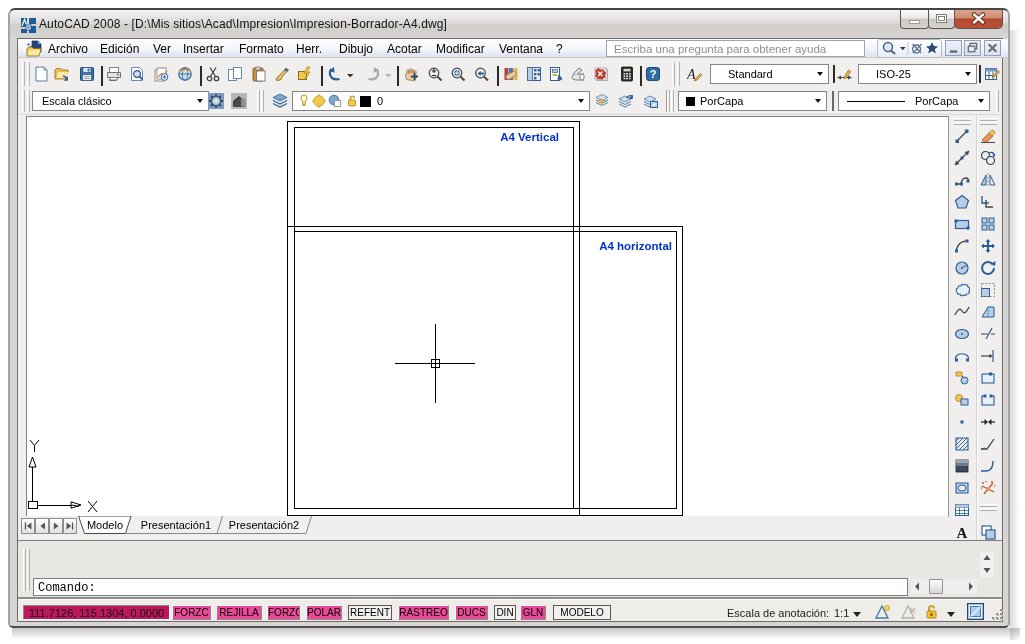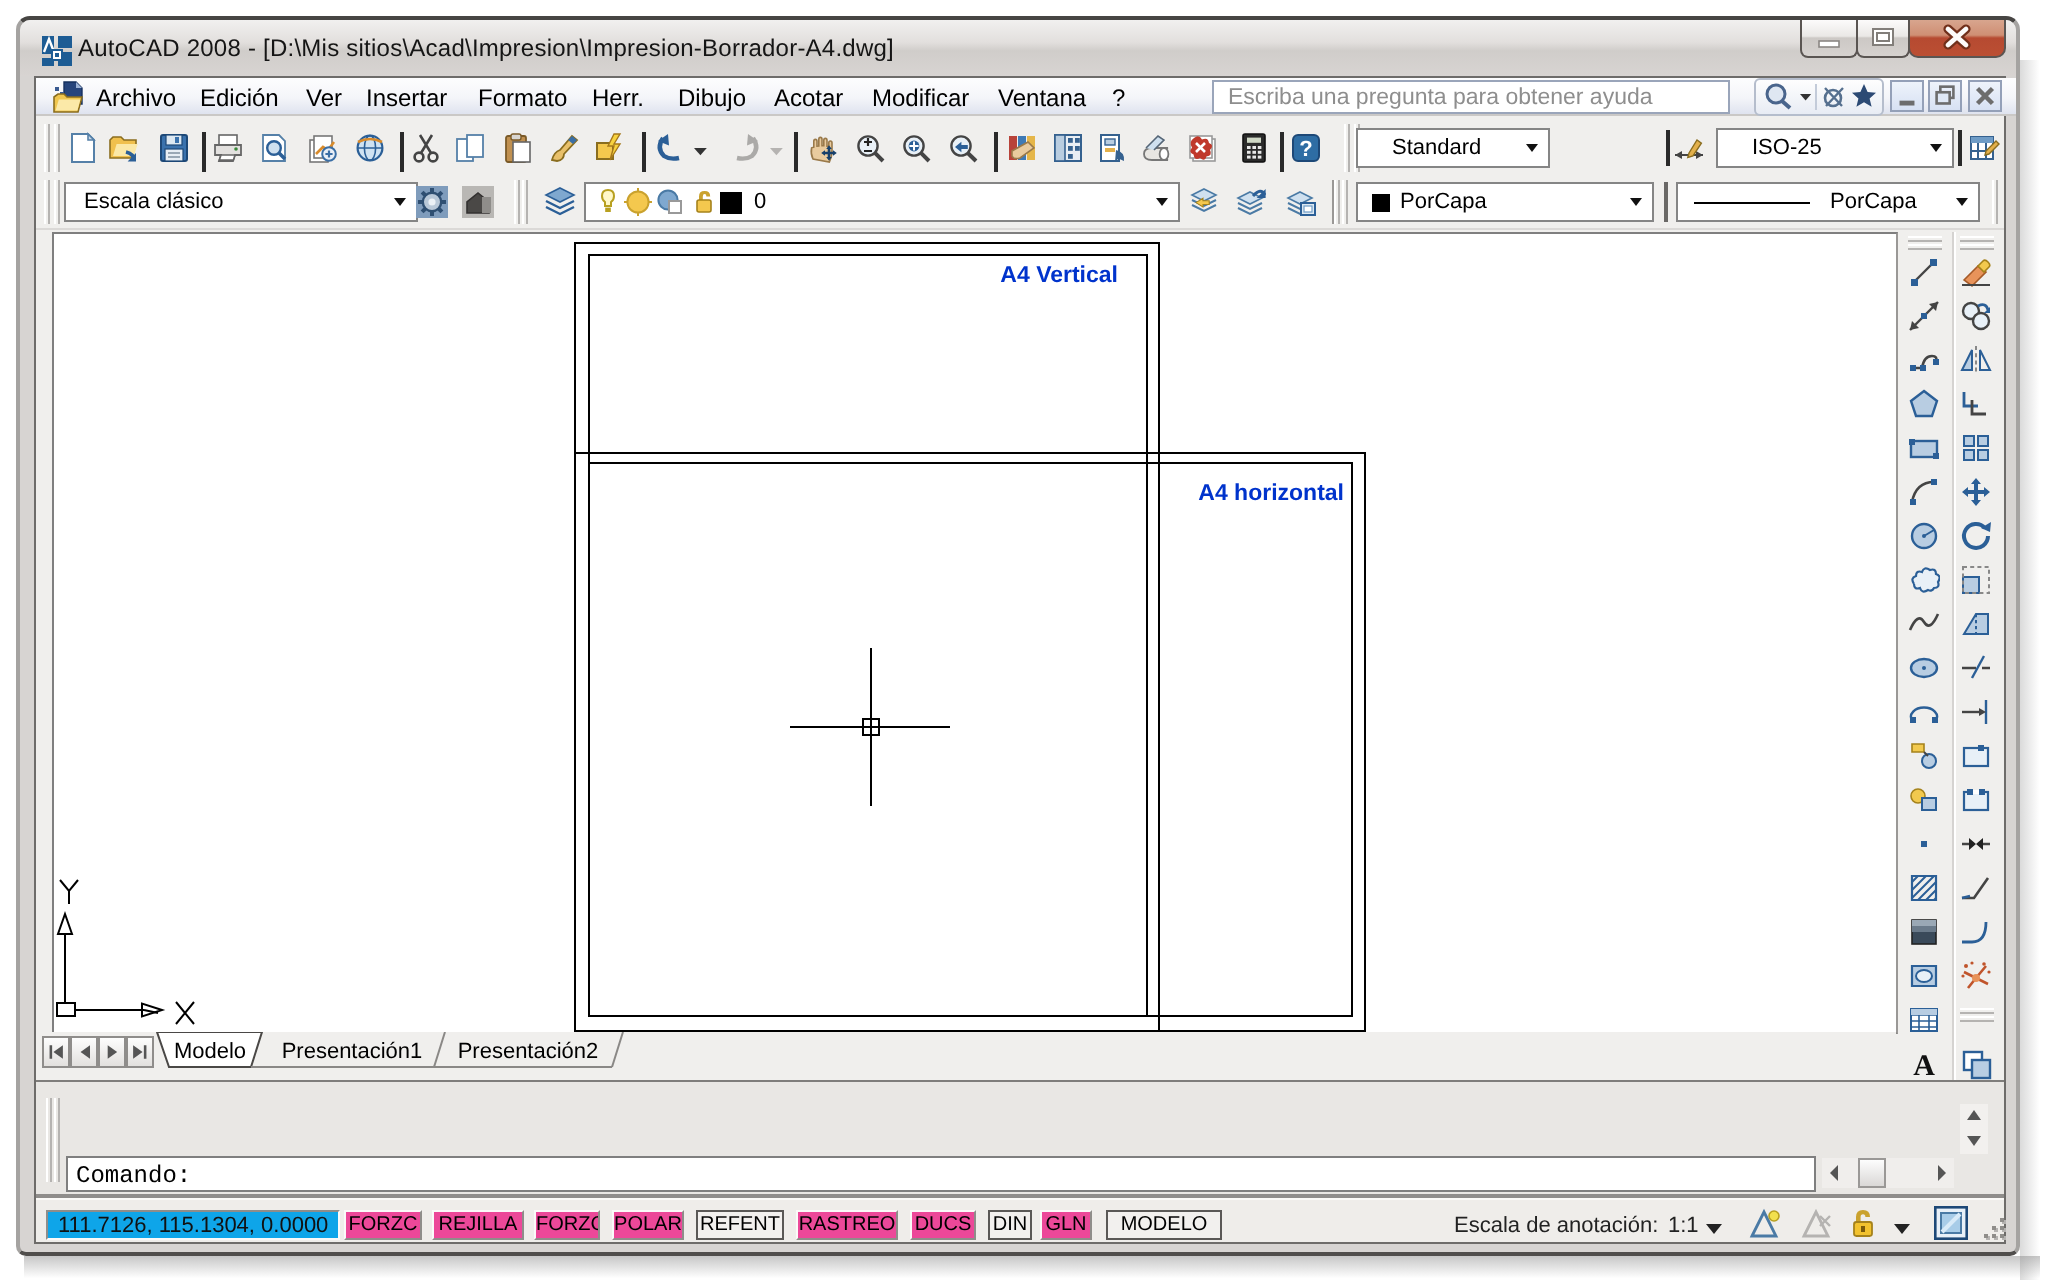--- a/index.html
+++ b/index.html
@@ -341,21 +341,21 @@
         </svg>
       </div>
 <div class="grip" style="left:654px;top:23px;height:24px"></div>
       <div class="grip" style="left:659px;top:23px;height:24px"></div>
 <div class="abs" style="left:669px;top:27px;width:16px;height:16px">
         <svg width="16" height="16" viewBox="0 0 16 16">
           <text x="0" y="13" font-family="Liberation Serif" font-size="14" font-style="italic" fill="#222">A</text>
           <path d="M8.5 12.5 l5-5 1.5 1.5 -5 5 -2.5 1 z" fill="#e3b04b" stroke="#8a6d1f" stroke-width=".7"></path>
         </svg>
       </div>
-<div class="combo" style="left:660px;top:25px;width:97px;height:20px">
+<div class="combo" style="left:692px;top:25px;width:119px;height:20px">
         <span style="position:absolute;left:17px;top:3px">Standard</span>
         <span class="arr"></span>
       </div>
 <div class="vsep" style="left:815px;top:26px;height:18px"></div>
 <div class="abs" style="left:818px;top:27px;width:17px;height:16px">
         <svg width="17" height="16" viewBox="0 0 16 16">
           <path d="M1 11.5 h14" stroke="#444" stroke-width="1"></path>
           <path d="M1 11.5 l3.5-2 v4 z M15 11.5 l-3.5-2 v4 z" fill="#444"></path>
           <path d="M8 10.5 l4-6.5 2.2 1.6 -4.2 6.4 -2.6 .7 z" fill="#e3b04b" stroke="#8a6d1f" stroke-width=".7"></path>
         </svg>
@@ -800,21 +800,21 @@
         </div>
 <div class="abs" style="left:893px;top:38px;width:66px;height:15px;background:#f0eeec">
           <svg width="66" height="15">
             <path d="M8 3.5 L4 7.5 L8 11.5 z" fill="#555"></path>
             <path d="M58 3.5 L62 7.5 L58 11.5 z" fill="#555"></path>
           </svg>
           <div class="abs" style="left:18px;top:0;width:14px;height:15px;background:linear-gradient(180deg,#fdfdfd,#dad8d6);border:1px solid #9a9896"></div>
         </div>
 </div>
 <div id="statusbar" class="abs">
-<div class="abs" style="left:5px;top:5px;width:147px;height:15px;border:1px solid;border-color:#8f8d8a #fbfaf9 #fbfaf9 #8f8d8a;background:#0ea5e9">
+<div class="abs" style="left:5px;top:5px;width:147px;height:15px;border:1px solid;border-color:#8f8d8a #fbfaf9 #fbfaf9 #8f8d8a;background:#be185d">
           <span style="position:absolute;left:5px;top:1px;color:#111;white-space:nowrap;font-size:11px">111.7126,  115.1304, 0.0000</span>
         </div>
 <div class="sbtn raised" style="left:154px;width:39px;line-height:13px">FORZC</div>
 <div class="sbtn raised" style="left:198px;width:46px;line-height:13px">REJILLA</div>
 <div class="sbtn raised" style="left:249px;width:33px;line-height:13px">FORZC</div>
 <div class="sbtn raised" style="left:288px;width:36px;line-height:13px">POLAR</div>
 <div class="sbtn outlined" style="left:330px;width:44px;line-height:13px">REFENT</div>
 <div class="sbtn raised" style="left:380px;width:51px;line-height:13px">RASTREO</div>
 <div class="sbtn raised" style="left:437px;width:33px;line-height:13px">DUCS</div>
 <div class="sbtn outlined" style="left:476px;width:22px;line-height:13px">DIN</div>

